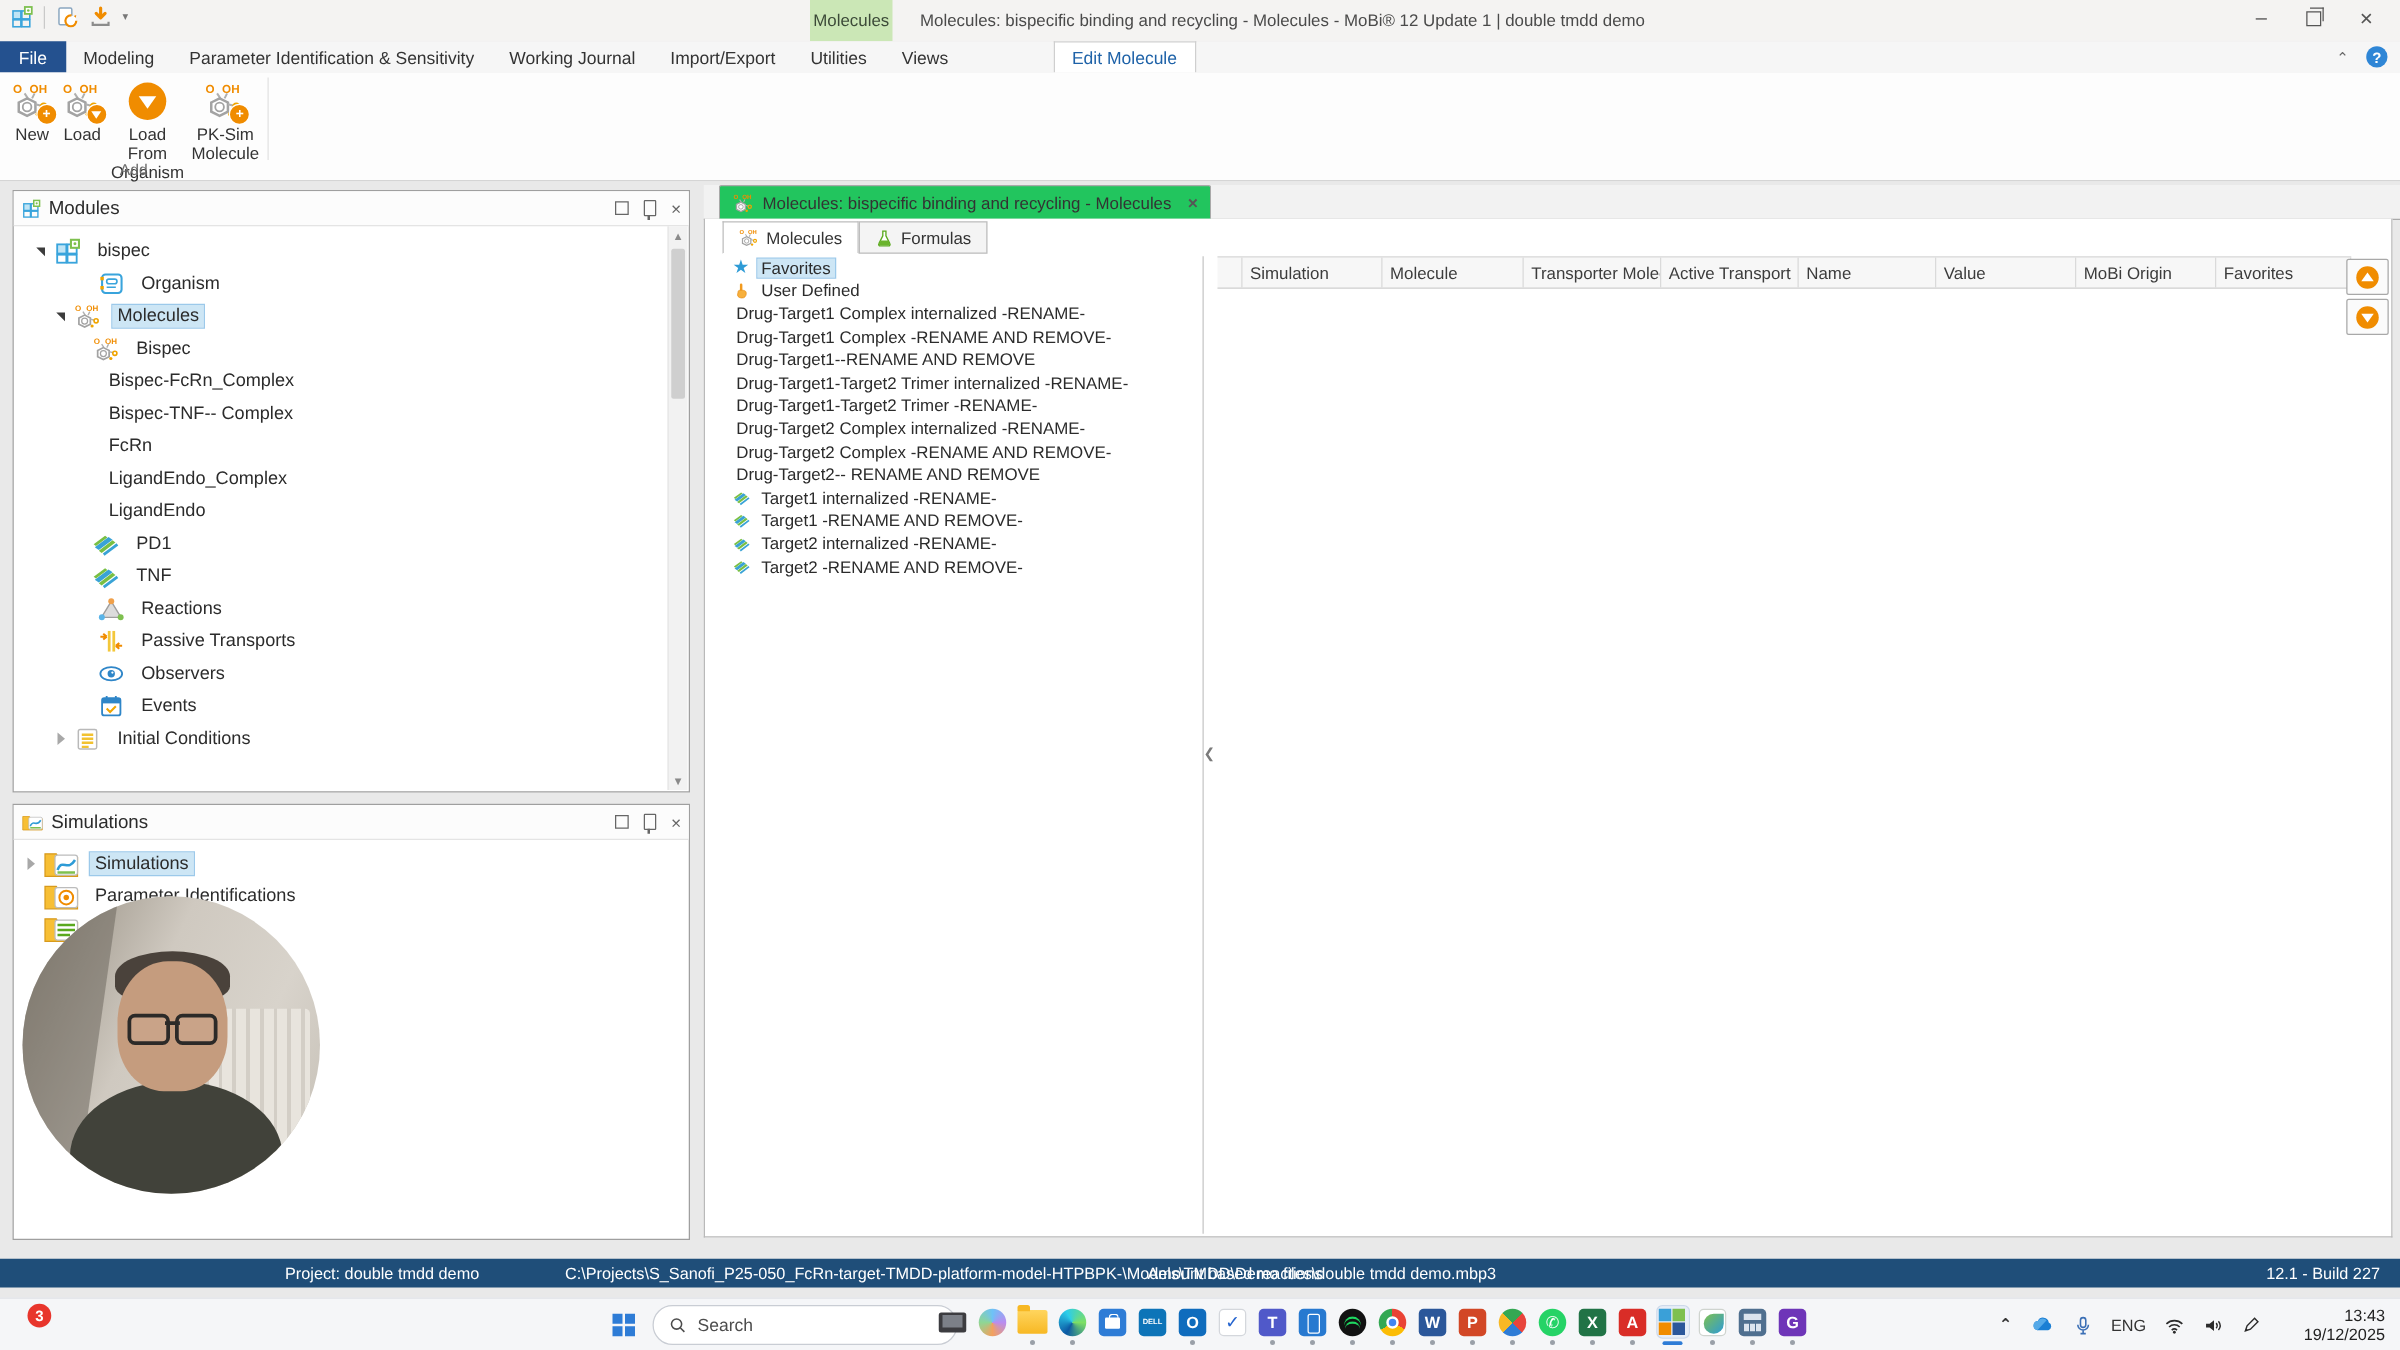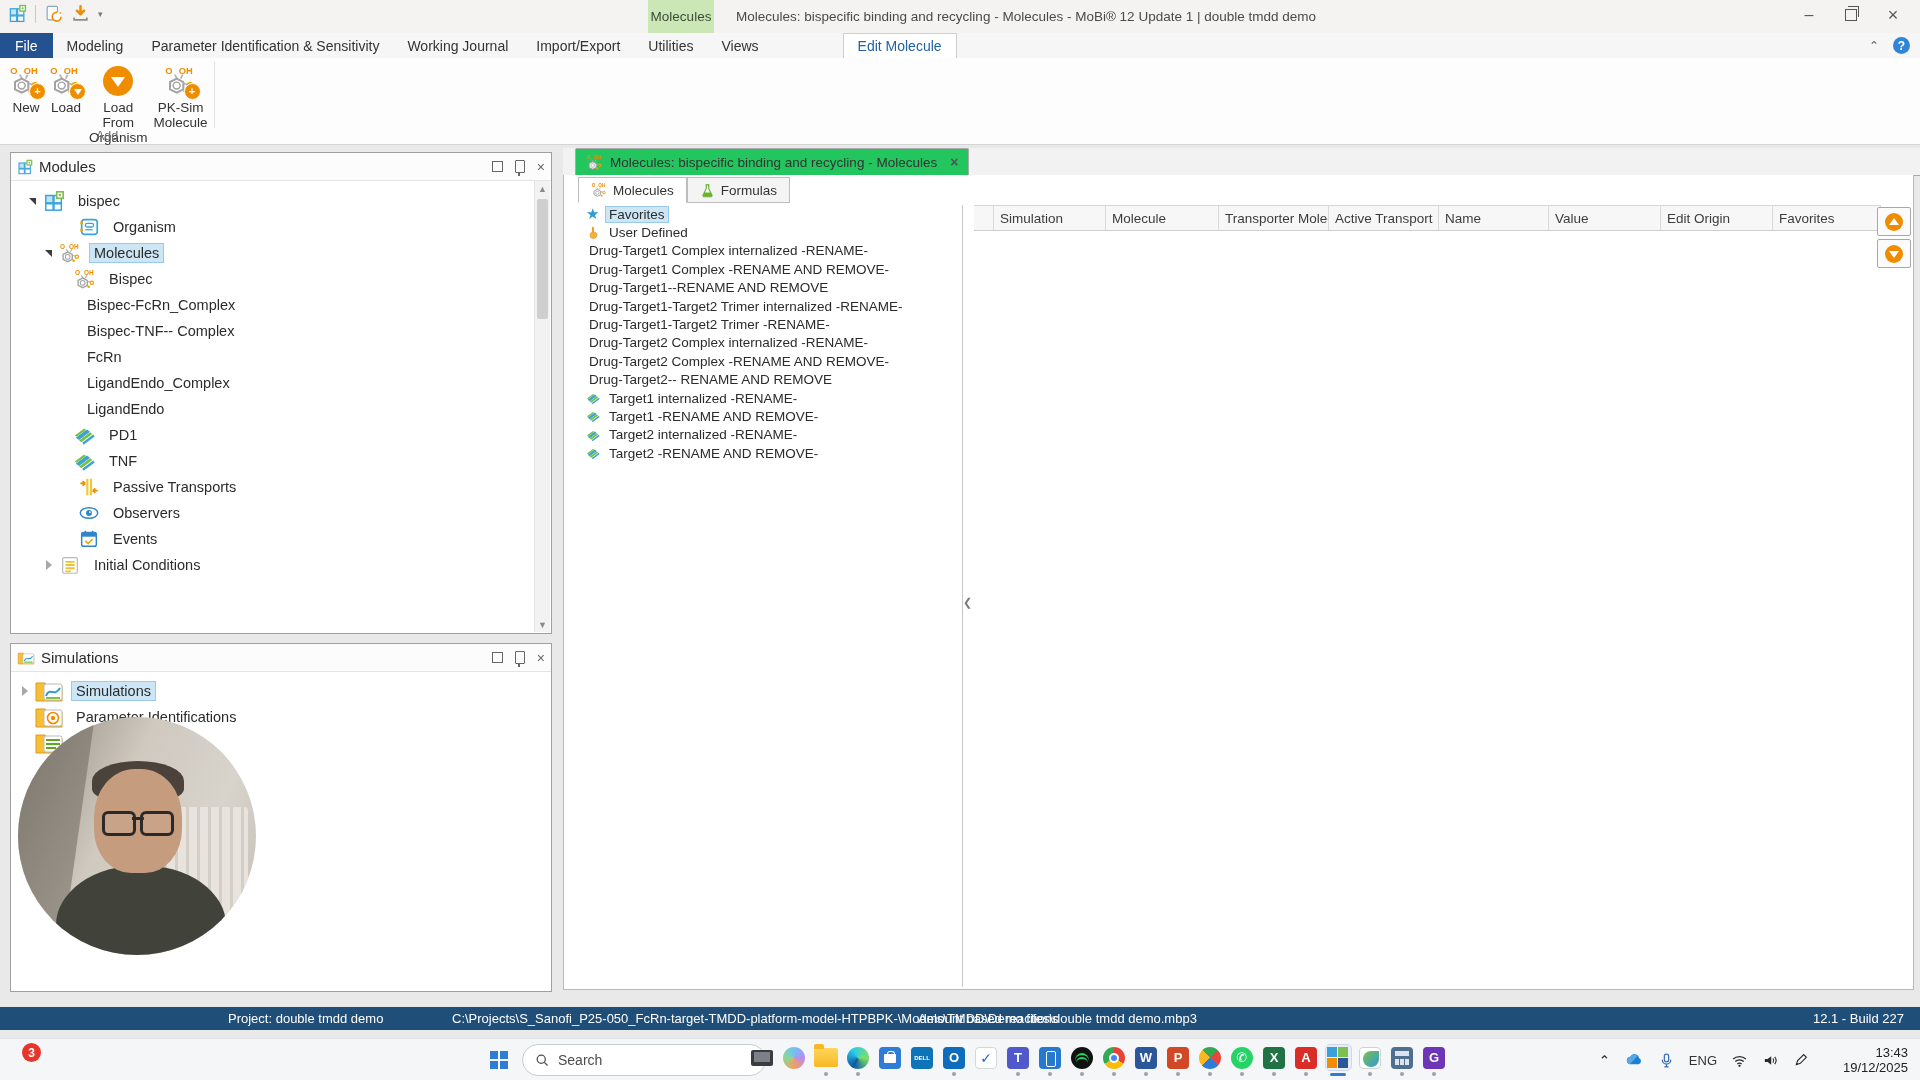--- a/index.html
+++ b/index.html
@@ -20,21 +20,21 @@
   .mtab{display:flex;align-items:center;padding:0 14px;white-space:nowrap;}
   .mtab.file{background:#24518f;color:#fff;padding:0 15px;}
   .mtab.active{background:#fff;color:#1e62a8;border:1px solid #cfcfcf;border-bottom:none;}
   .ribbonctl{position:absolute;right:10px;top:37px;display:flex;gap:14px;align-items:center;}
   .chev-up{font-size:12px;color:#666;}
   .helpbtn{width:17px;height:17px;border-radius:50%;background:#2f86d6;color:#fff;font-size:12px;font-weight:bold;display:flex;align-items:center;justify-content:center;}
   
   .ribbon{position:absolute;left:0;top:58px;width:1920px;height:86px;background:#fdfdfd;border-bottom:1px solid #d5d5d5;}
   .rgroup{position:absolute;left:0;top:0;width:214px;height:86px;}
   .rgsep{position:absolute;left:214px;top:4px;bottom:16px;width:1px;background:#e2e2e2;}
-  .rbtns{display:flex;padding:4px 4px 0 6px;}
+  .rbtns{display:flex;padding:4px 4px 0 6px;justify-content:center;}
   .rbtn{display:flex;flex-direction:column;align-items:center;padding:2px 3px;border-radius:3px;}
   .rbtn .icwrap{position:relative;width:34px;height:34px;}
   .rbtn .lbl{font-size:13.5px;color:#333;text-align:center;line-height:1.12;margin-top:2px;}
   .rbtn.w56{width:50px}.rbtn.w76{width:72px}.rbtn.w64{width:62px}
   .rgrouplabel{position:absolute;left:0;right:0;bottom:1px;text-align:center;font-size:12.5px;color:#6b6b6b;}
   .badge{position:absolute;right:-3px;bottom:-2px;width:15px;height:15px;border-radius:50%;background:#f08c00;color:#fff;display:flex;align-items:center;justify-content:center;font-size:11px;font-weight:bold;border:1.5px solid #fff;}
   .badge.down::before{content:'';width:0;height:0;border-left:4px solid transparent;border-right:4px solid transparent;border-top:6px solid #fff;margin-top:1px;}
   .badge.plus::before{content:'+';margin-top:-1px;}
   .bigdown{width:30px;height:30px;border-radius:50%;background:#f08c00;display:flex;align-items:center;justify-content:center;margin:2px auto;}
   .bigdown::before{content:'';width:0;height:0;border-left:7px solid transparent;border-right:7px solid transparent;border-top:10px solid #fff;margin-top:2px;}
@@ -403,20 +403,26 @@
           <span class="tlabel">PD1</span>
         </div>
       <div class="trow lv2">
           <svg class="ti" viewBox="0 0 24 24">
             <use href="#sym-helix"></use>
           </svg>
           <span class="tlabel">TNF</span>
         </div>
       <div class="trow lv1">
           <svg class="ti" viewBox="0 0 24 24">
+            <use href="#sym-reactions"></use>
+          </svg>
+          <span class="tlabel">Reactions</span>
+        </div>
+      <div class="trow lv1">
+          <svg class="ti" viewBox="0 0 24 24">
             <use href="#sym-transport"></use>
           </svg>
           <span class="tlabel">Passive Transports</span>
         </div>
       <div class="trow lv1">
           <svg class="ti" viewBox="0 0 24 24">
             <use href="#sym-eye"></use>
           </svg>
           <span class="tlabel">Observers</span>
         </div>
@@ -576,21 +582,21 @@
 
       <div class="gridpane">
         <div class="ghead">
           <div class="gcol" style="width:20px"></div>
           <div class="gcol" style="width:112px">Simulation</div>
           <div class="gcol" style="width:113px">Molecule</div>
           <div class="gcol" style="width:110px">Transporter Molecu...</div>
           <div class="gcol" style="width:110px">Active Transport</div>
           <div class="gcol" style="width:110px">Name</div>
           <div class="gcol" style="width:112px">Value</div>
-          <div class="gcol" style="width:112px">Edit Origin</div>
+          <div class="gcol" style="width:112px">MoBi Origin</div>
           <div class="gcol" style="width:108px">Favorites</div>
         </div>
         <div class="gbtns">
           <div class="gbtn">
               <span class="gball up"></span>
             </div>
           <div class="gbtn">
               <span class="gball dn"></span>
             </div>
         </div>

